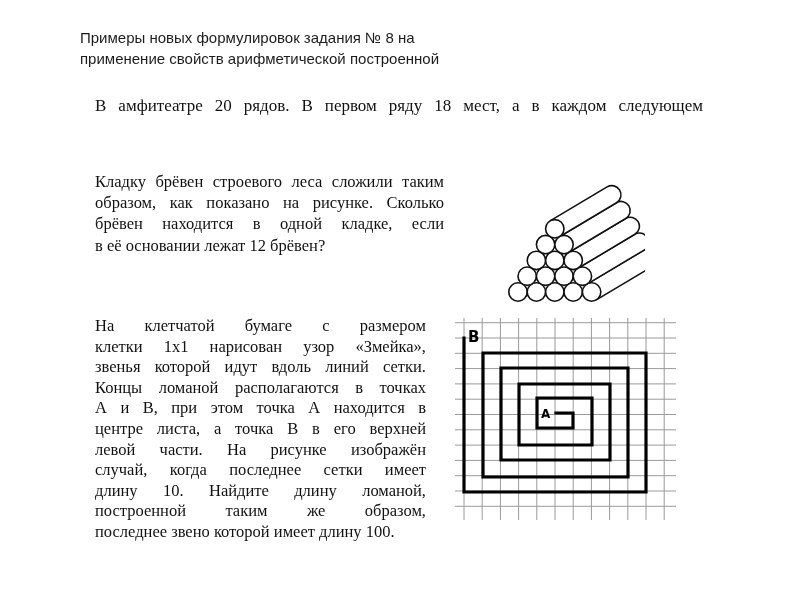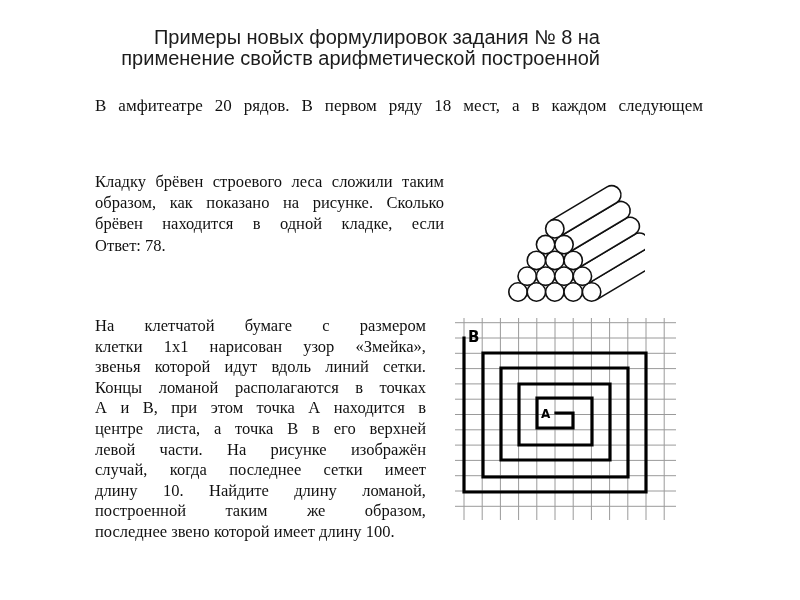--- a/index.html
+++ b/index.html
@@ -1,19 +1,19 @@
 <!DOCTYPE html>
 <html><head>
 <meta charset="utf-8">
 <style>
   html, body { margin: 0; padding: 0; }
   body { width: 800px; height: 600px; background: #ffffff; position: relative; overflow: hidden; color: #1a1a1a; }
   .slide-title {
     position: absolute; left: 80px; top: 27px; width: 520px;
-    font-family: "Liberation Sans", sans-serif; font-size: 20px; line-height: 21px; color: #1c1c1c; text-align: right;
+    font-family: "Liberation Sans", sans-serif; font-size: 15px; line-height: 21px; color: #1c1c1c;
   }
   .slide-title div { white-space: nowrap; }
   .task {
     position: absolute; font-family: "Liberation Serif", serif; color: #111;
     text-align: justify; text-align-last: left;
   }
   .task .ln { display: block; text-align: justify; text-align-last: justify; white-space: nowrap; }
   .task .ln.last { text-align-last: left; }
   .task1 { left: 95px; top: 94px; width: 608px; font-size: 17px; line-height: 23px; font-family: Liberation Serif, serif; }
   .task2 { left: 95px; top: 171px; width: 349px; font-size: 16.5px; line-height: 21.2px; }
@@ -32,21 +32,21 @@
 </div>
 
 <div class="task task1">
   <span class="ln">В амфитеатре 20 рядов. В первом ряду 18 мест, а в каждом следующем</span>
 </div>
 
 <div class="task task2">
   <span class="ln">Кладку брёвен строевого леса сложили таким</span>
   <span class="ln">образом, как показано на рисунке. Сколько</span>
   <span class="ln">брёвен находится в одной кладке, если</span>
-  <span class="ln last">Ответ: 78.</span>
+  <span class="ln last">в её основании лежат 12 брёвен?</span>
 </div>
 
 <div class="figure fig-logs">
   <svg width="150" height="130" viewBox="495 180 150 130" xmlns="http://www.w3.org/2000/svg" id="logs-svg">
       <g>
         <path d="M586.8870396288845,284.09886055430644 L643.8870396288845,250.09886055430644 A9.2,9.2 0 0 1 653.3129603711155,265.90113944569356 L596.3129603711155,299.90113944569356" fill="#fff" stroke="#111" stroke-width="1.6"></path>
         <path d="M577.6870396288846,268.29886055430643 L634.6870396288846,234.29886055430643 A9.2,9.2 0 0 1 644.1129603711156,250.10113944569355 L587.1129603711156,284.10113944569355" fill="#fff" stroke="#111" stroke-width="1.6"></path>
         <path d="M568.4870396288844,252.4988605543064 L625.4870396288844,218.4988605543064 A9.2,9.2 0 0 1 634.9129603711154,234.30113944569354 L577.9129603711154,268.30113944569354" fill="#fff" stroke="#111" stroke-width="1.6"></path>
         <path d="M559.2870396288845,236.6988605543064 L616.2870396288845,202.6988605543064 A9.2,9.2 0 0 1 625.7129603711155,218.50113944569358 L568.7129603711155,252.50113944569358" fill="#fff" stroke="#111" stroke-width="1.6"></path>
         <path d="M550.0870396288844,220.89886055430642 L607.0870396288844,186.89886055430642 A9.2,9.2 0 0 1 616.5129603711155,202.7011394456936 L559.5129603711155,236.7011394456936" fill="#fff" stroke="#111" stroke-width="1.6"></path>

